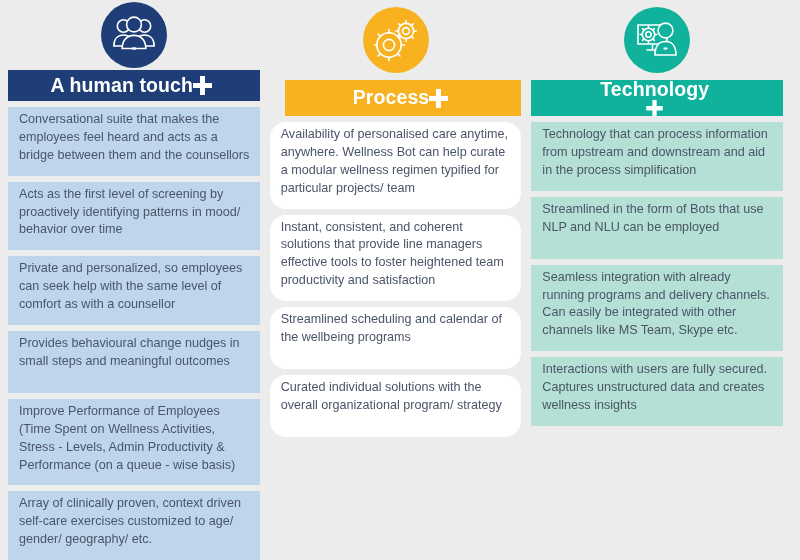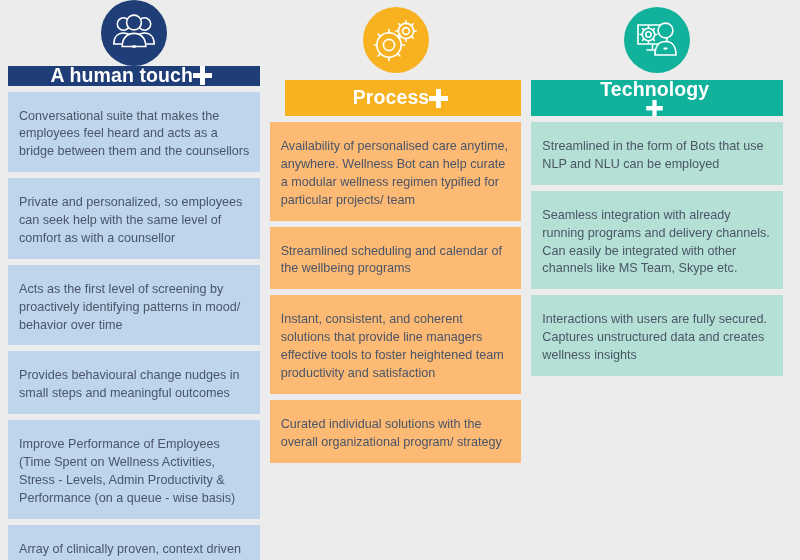--- a/index.html
+++ b/index.html
@@ -52,36 +52,36 @@
     color: #ffffff;
     font-size: 19.5px;
     font-weight: bold;
     letter-spacing: 0.1px;
     line-height: 1;
     white-space: nowrap;
   }
   .plus-icon { width: 19px; height: 19px; display:block; }
   .cells { display: flex; flex-direction: column; gap: 6px; }
   .cell {
-    padding: 16px 10px 11px 11px;
+    padding: 4px 10px 11px 11px;
     font-size: 12.6px;
     line-height: 1.42;
     color: #4a5568;
     min-height: 62px;
     display: flex;
     align-items: flex-start;
     white-space: pre-wrap;
   }
   
   .c-human .head-bar { background: #1f3d76; }
   .c-human .icon-circle { background: #1f3d76; }
   .c-human .cell { background: #bed5ec; }
   .c-process .head-bar { background: #f8b220; margin-left: 15px; }
   .c-process .icon-circle { background: #f8b220; }
-  .c-process .cell { background: #fdba74; }
+  .c-process .cell { background: #ffffff; border-radius: 16px; }
   .c-tech .head-bar { background: #10b29b; flex-direction: column; }
   .c-tech .icon-circle { background: #10b29b; }
   .c-tech .cell { background: #b5e0d5; }
 </style>
 </head>
 <body>
 
 <div class="board">
   <div class="columns">
 
@@ -100,22 +100,22 @@
         </div>
       </div>
       <div class="head-bar">
         <span class="head-title">A human touch</span>
         <svg class="plus-icon" viewBox="0 0 20 20">
           <path d="M7.4 0 H12.6 V7.4 H20 V12.6 H12.6 V20 H7.4 V12.6 H0 V7.4 H7.4 Z" fill="#ffffff"></path>
         </svg>
       </div>
       <div class="cells">
         <div class="cell">Conversational suite that makes the employees feel heard and acts as a bridge between them and the counsellors</div>
+        <div class="cell">Acts as the first level of screening by proactively identifying patterns in mood/ behavior over time</div>
         <div class="cell">Private and personalized, so employees can seek help with the same level of comfort as with a counsellor</div>
-        <div class="cell">Acts as the first level of screening by proactively identifying patterns in mood/ behavior over time</div>
         <div class="cell">Provides behavioural change nudges in small steps and meaningful outcomes</div>
         <div class="cell">Improve Performance of Employees (Time Spent on Wellness Activities, Stress - Levels, Admin Productivity &amp; Performance (on a queue - wise basis)</div>
         <div class="cell">Array of clinically proven, context driven self-care exercises customized to age/ gender/ geography/ etc.</div>
       </div>
     </div>
 
     <div class="column c-process">
       <div class="icon-wrap">
         <div class="icon-circle">
           <svg width="44" height="42" viewBox="0 0 44 42" fill="none" stroke="#ffffff" stroke-width="1.6">
@@ -151,22 +151,22 @@
         </div>
       </div>
       <div class="head-bar">
         <span class="head-title">Process</span>
         <svg class="plus-icon" viewBox="0 0 20 20">
           <path d="M7.4 0 H12.6 V7.4 H20 V12.6 H12.6 V20 H7.4 V12.6 H0 V7.4 H7.4 Z" fill="#ffffff"></path>
         </svg>
       </div>
       <div class="cells">
         <div class="cell">Availability of personalised care anytime, anywhere. Wellness Bot can help curate a modular wellness regimen typified for particular projects/ team</div>
+        <div class="cell">Instant, consistent, and coherent solutions that provide line managers effective tools to foster heightened team productivity and satisfaction</div>
         <div class="cell">Streamlined scheduling and calendar of the wellbeing programs</div>
-        <div class="cell">Instant, consistent, and coherent solutions that provide line managers effective tools to foster heightened team productivity and satisfaction</div>
         <div class="cell">Curated individual solutions with the overall organizational program/ strategy</div>
       </div>
     </div>
 
     <div class="column c-tech">
       <div class="icon-wrap">
         <div class="icon-circle">
           <svg width="46" height="42" viewBox="0 0 46 42" fill="none" stroke="#ffffff" stroke-width="1.6">
             <path d="M4 6 H33 V25 H4 Z"></path>
             <line x1="13" y1="31" x2="24" y2="31" stroke-linecap="round"></line>
@@ -191,20 +191,21 @@
           </svg>
         </div>
       </div>
       <div class="head-bar">
         <span class="head-title">Technology</span>
         <svg class="plus-icon" viewBox="0 0 20 20">
           <path d="M7.4 0 H12.6 V7.4 H20 V12.6 H12.6 V20 H7.4 V12.6 H0 V7.4 H7.4 Z" fill="#ffffff"></path>
         </svg>
       </div>
       <div class="cells">
+        <div class="cell">Technology that can process information from upstream and downstream and aid in the process simplification</div>
         <div class="cell">Streamlined in the form of Bots that use NLP and NLU can be employed</div>
         <div class="cell">Seamless integration with already running programs and delivery channels. Can easily be integrated with other channels like MS Team, Skype etc.</div>
         <div class="cell">Interactions with users are fully secured. Captures unstructured data and creates wellness insights</div>
       </div>
     </div>
 
   </div>
 </div>
 
 </body></html>

